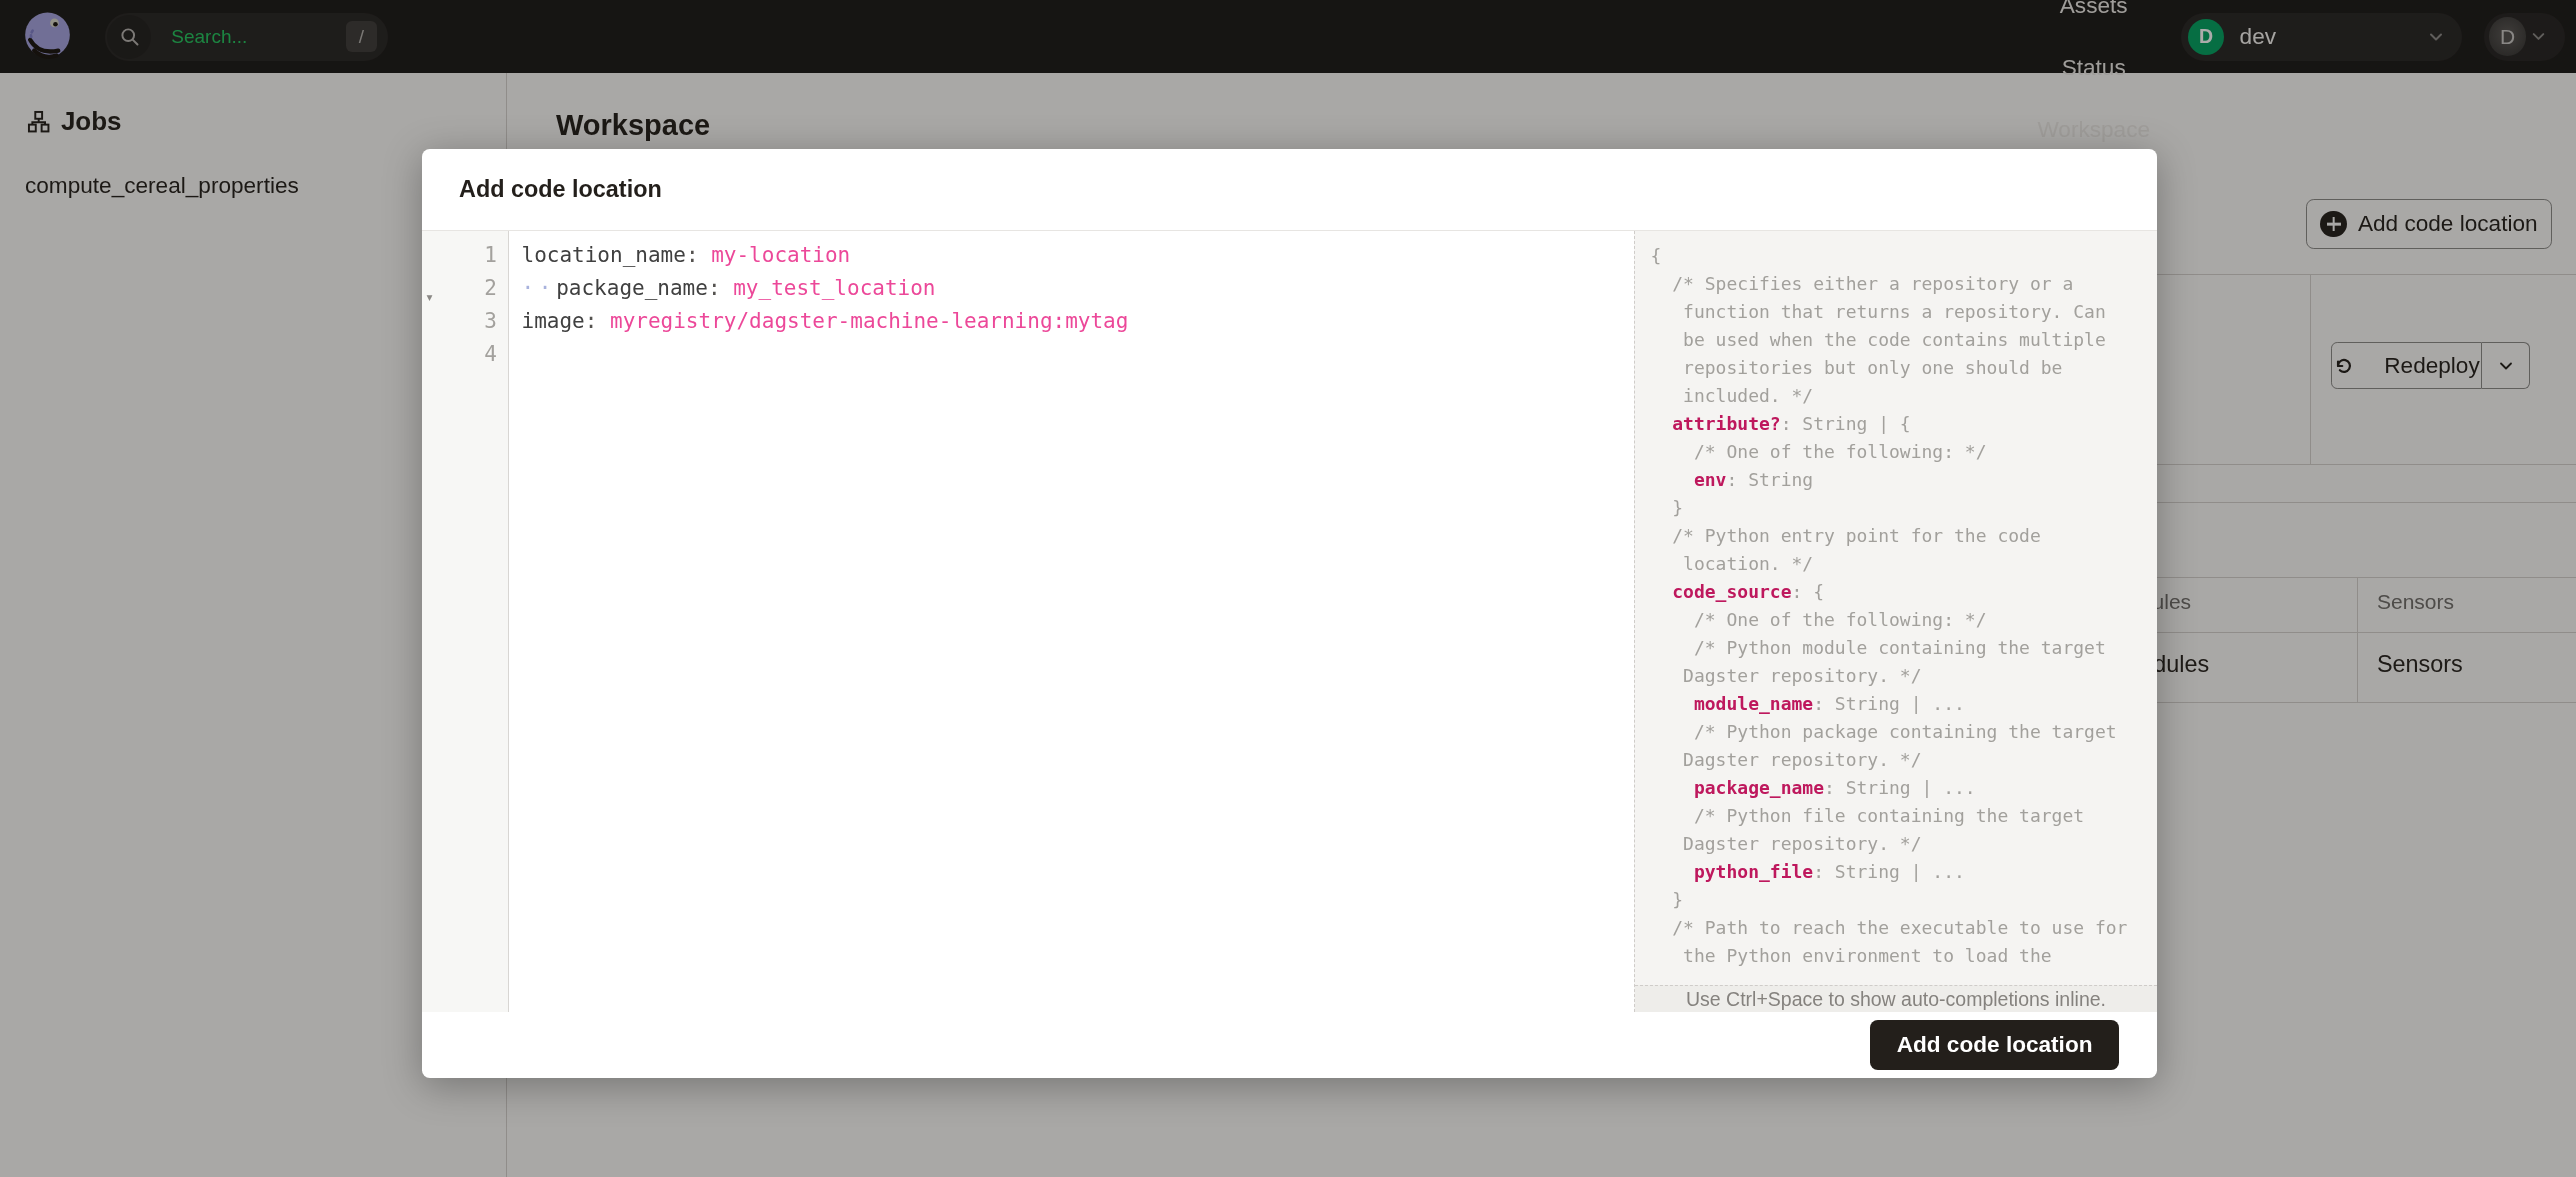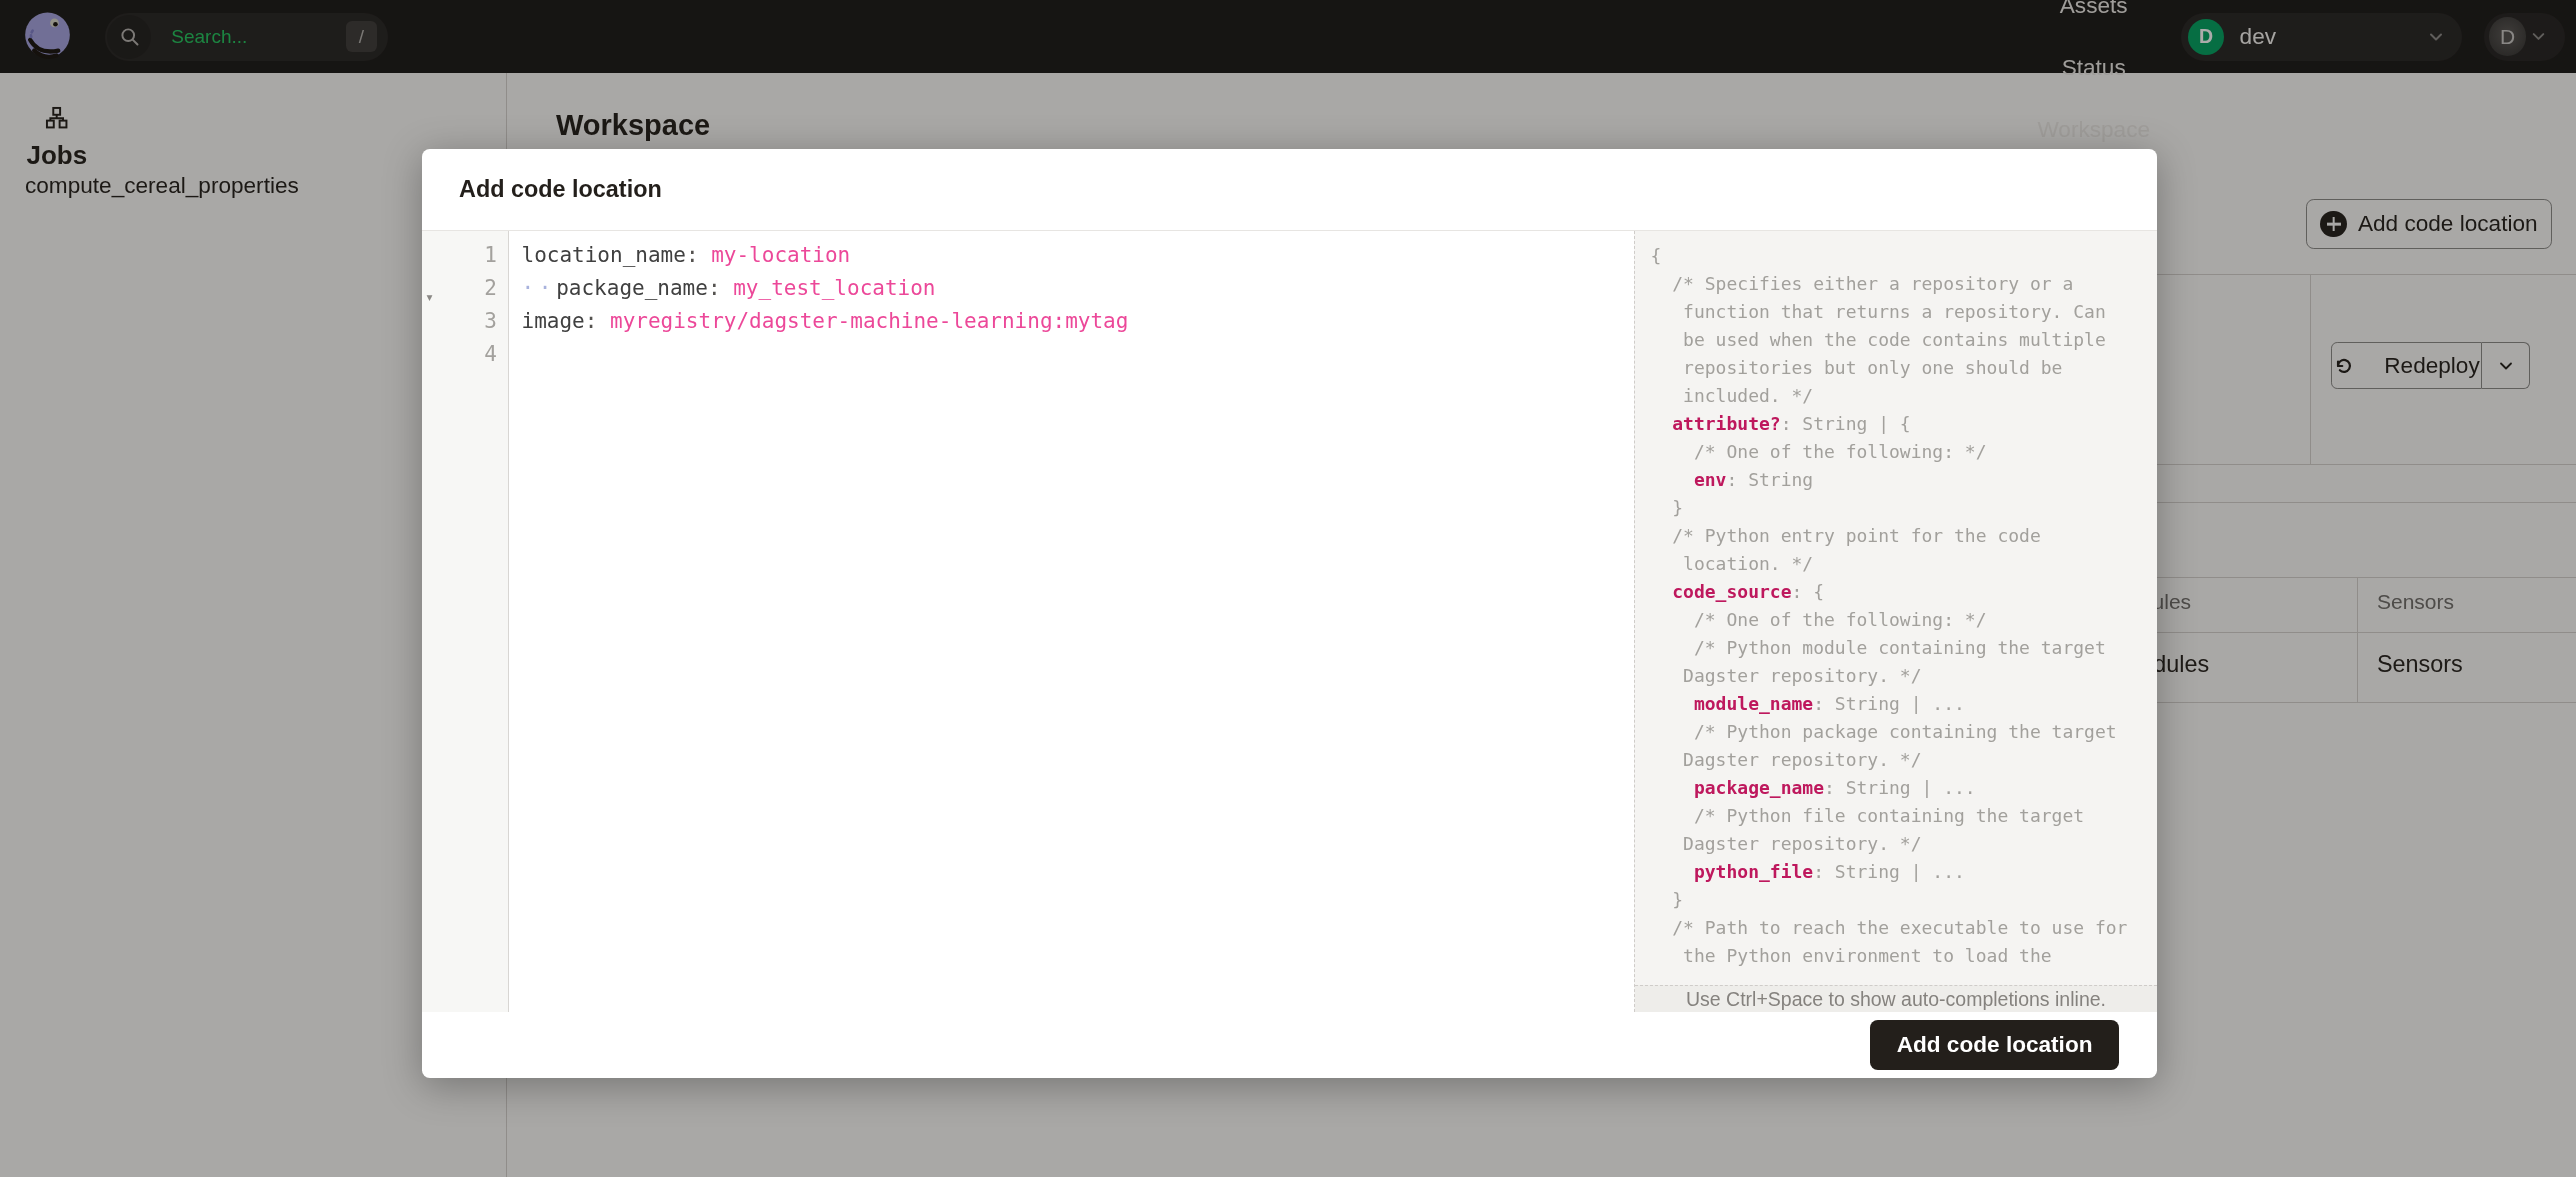--- a/index.html
+++ b/index.html
@@ -20,21 +20,21 @@
   .deppill { width:281px; height:48px; border-radius:24px; background:#262524; display:flex; align-items:center; margin-right:22px; }
   .depcircle { width:36px; height:36px; border-radius:50%; margin-left:7px; display:flex; align-items:center; justify-content:center; color:#fff; font-size:19.5px; font-weight:bold; }
   .deplabel { color:#f5f4f2; font-size:22.6px; margin-left:15.6px; flex:1; }
   .chev { width:20px; height:20px; margin-right:15.6px; flex:0 0 auto; }
   .userpill { width:81px; height:48px; border-radius:24px; background:#242322; display:flex; align-items:center; margin-right:11px; }
   .usercircle { width:39px; height:39px; border-radius:50%; margin-left:4.7px; background:radial-gradient(circle at 50% 45%, #514f4d 20%, #3a3938 75%); color:#c9c8c6; font-size:21px; display:flex; align-items:center; justify-content:center; }
 
   
   .appbg { position:absolute; left:0; top:73px; width:2576px; height:1104px; background:#fafaf9; z-index:1; }
   .sidebar-border { position:absolute; left:506px; top:0; width:0.8px; height:1104px; background:#d4d1ce; }
-  .side-head { position:absolute; left:26.5px; top:33px; display:flex; align-items:center; gap:11px; color:#231f1b; font-size:26px; font-weight:bold;flex-direction:column; }
+  .side-head { position:absolute; left:26.5px; top:33px; display:flex; align-items:center; gap:11px; color:#231f1b; font-size:26px; font-weight:bold; }
   .side-item { position:absolute; left:25px; top:100px; color:#231f1b; font-size:22.6px; cursor:pointer; }
   .page-title { position:absolute; left:556px; top:36px; color:#231f1b; font-size:29px; font-weight:bold; }
 
   .btn-outline { position:absolute; display:flex; align-items:center; justify-content:center; gap:11px; background:#fafaf9; border:0.8px solid #8a8a88; border-radius:7.8px; color:#231f1b; font-size:22.6px; cursor:pointer; }
   .addloc-bg { left:2306px; top:126px; width:246px; height:50px; }
   .plus-circ { width:26.5px; height:26.5px; border-radius:50%; background:#231f1b; color:#fff; position:relative; flex:0 0 auto; }
   .plus-circ::before, .plus-circ::after { content:""; position:absolute; background:#fafaf9; left:50%; top:50%; }
   .plus-circ::before { width:14px; height:2.7px; transform:translate(-50%,-50%); }
   .plus-circ::after { width:2.7px; height:14px; transform:translate(-50%,-50%); }
 

